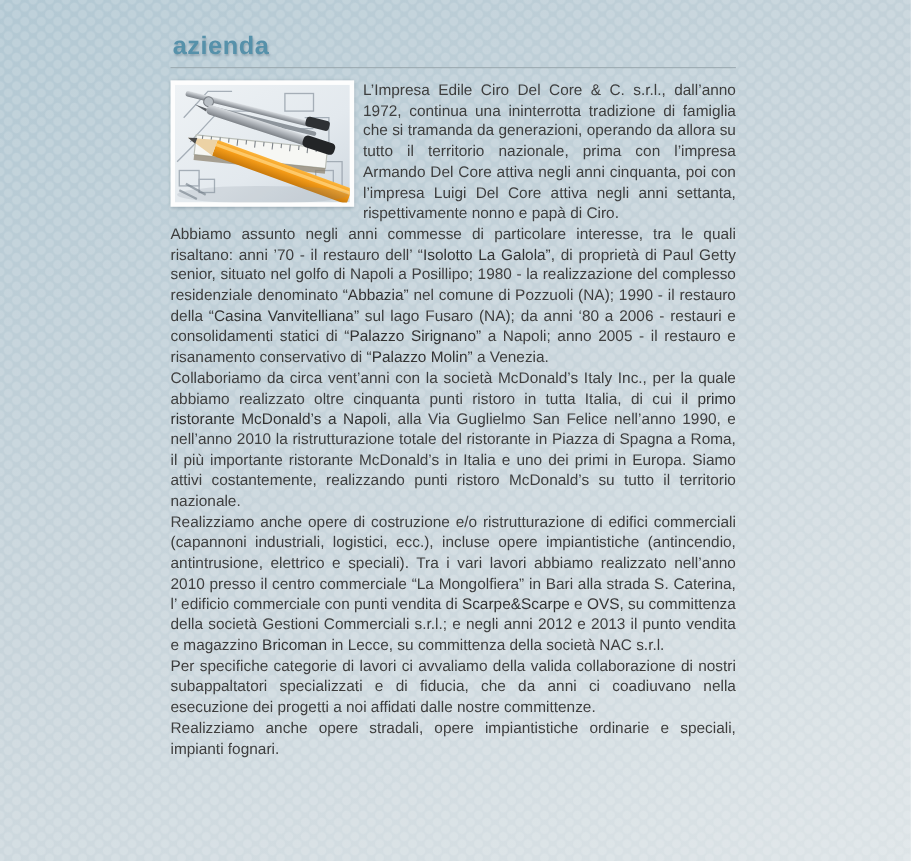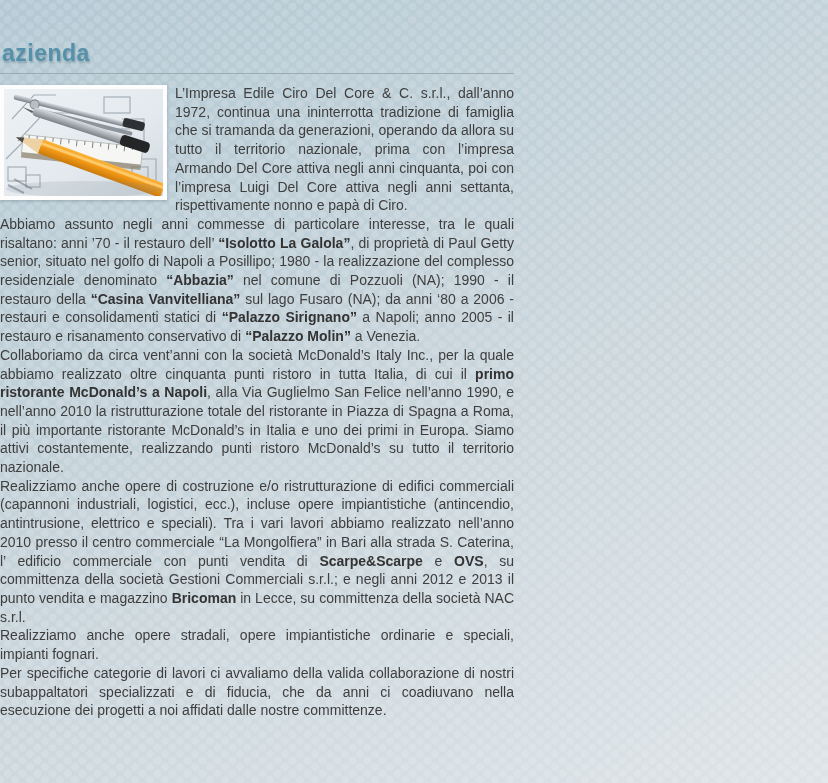--- a/index.html
+++ b/index.html
@@ -8,21 +8,22 @@
     height: 783px;
     overflow: hidden;
     font-family: "Liberation Sans", "DejaVu Sans", sans-serif;
     background:
       radial-gradient(circle, rgba(255,255,255,0.15) 3.5px, rgba(255,255,255,0) 4.6px) 0 0 / 15px 13px,
       radial-gradient(circle, rgba(255,255,255,0.15) 3.5px, rgba(255,255,255,0) 4.6px) 7.5px 6.5px / 15px 13px,
       linear-gradient(150deg, #b2c8d3 0%, #c6d3da 45%, #dde4e7 100%);
   }
   .content {
     width: 514px;
-    padding-top: 40px;
+    margin-left: 155px;
+    padding-top: 28px;
   }
   .page-title {
     margin: 0 0 4px 2px;
     font-size: 23px;
     font-weight: bold;
     letter-spacing: 0.5px;
     color: #5691aa;
     text-shadow: 1px 2px 2px rgba(60,90,105,0.35);
   }
   .title-rule {
@@ -30,21 +31,21 @@
     border-top: 1px solid #9caab1;
     margin: 6px 0 10px 0;
   }
   .article { 
     color: #3e3e3e;
     font-size: 14px;
     line-height: 18.7px;
     text-align: justify;
   }
   .article p { margin: 0; }
-  .article b { font-weight: bold; color: #333; }
+  .article b { font-weight: normal; color: #333; }
   .photo-frame {
     float: left;
     background: #fdfdfd;
     padding: 4px;
     margin: 1px 8px 5px 0;
     box-shadow: 0 1px 3px rgba(70,90,100,0.35);
     line-height: 0;
   }
 </style>
 </head>
@@ -125,17 +126,17 @@
         </g>
 
         <ellipse cx="80" cy="100" rx="78" ry="8" fill="#7d8b94" opacity="0.18"></ellipse>
       </svg>
     </span>
 
   <p><span>L’Impresa Edile Ciro Del Core &amp; C. s.r.l., dall’anno 1972, continua una ininterrotta tradizione di famiglia che si tramanda da generazioni, operando da allora su tutto il territorio nazionale, prima con l’impresa Armando Del Core attiva negli anni cinquanta, poi con l’impresa Luigi Del Core attiva negli anni settanta, rispettivamente nonno e papà di Ciro.</span></p>
       <p><span>Abbiamo assunto negli anni commesse di particolare interesse, tra le quali risaltano: anni ’70 - il restauro dell’ </span><b>“Isolotto La Galola”</b><span>, di proprietà di Paul Getty senior, situato nel golfo di Napoli a Posillipo; 1980 - la realizzazione del complesso residenziale denominato </span><b>“Abbazia”</b><span> nel comune di Pozzuoli (NA); 1990 - il restauro della </span><b>“Casina Vanvitelliana”</b><span> sul lago Fusaro (NA); da anni ‘80 a 2006 - restauri e consolidamenti statici di </span><b>“Palazzo Sirignano”</b><span> a Napoli; anno 2005 - il restauro e risanamento conservativo di </span><b>“Palazzo Molin”</b><span> a Venezia.</span></p>
       <p><span>Collaboriamo da circa vent’anni con la società McDonald’s Italy Inc., per la quale abbiamo realizzato oltre cinquanta punti ristoro in tutta Italia, di cui il </span><b>primo ristorante McDonald’s a Napoli</b><span>, alla Via Guglielmo San Felice nell’anno 1990, e nell’anno 2010 la ristrutturazione totale del ristorante in Piazza di Spagna a Roma, il più importante ristorante McDonald’s in Italia e uno dei primi in Europa. Siamo attivi costantemente, realizzando punti ristoro McDonald’s su tutto il territorio nazionale.</span></p>
       <p><span>Realizziamo anche opere di costruzione e/o ristrutturazione di edifici commerciali (capannoni industriali, logistici, ecc.), incluse opere impiantistiche (antincendio, antintrusione, elettrico e speciali). Tra i vari lavori abbiamo realizzato nell’anno 2010 presso il centro commerciale “La Mongolfiera” in Bari alla strada S. Caterina, l’ edificio commerciale con punti vendita di </span><b>Scarpe&amp;Scarpe</b><span> e </span><b>OVS</b><span>, su committenza della società Gestioni Commerciali s.r.l.; e negli anni 2012 e 2013 il punto vendita e magazzino </span><b>Bricoman</b><span> in Lecce, su committenza della società NAC s.r.l.</span></p>
+      <p><span>Per specifiche categorie di lavori ci avvaliamo della valida collaborazione di nostri subappaltatori specializzati e di fiducia, che da anni ci coadiuvano nella esecuzione dei progetti a noi affidati dalle nostre committenze.</span></p>
       <p><span>Realizziamo anche opere stradali, opere impiantistiche ordinarie e speciali, impianti fognari.</span></p>
-      <p><span>Per specifiche categorie di lavori ci avvaliamo della valida collaborazione di nostri subappaltatori specializzati e di fiducia, che da anni ci coadiuvano nella esecuzione dei progetti a noi affidati dalle nostre committenze.</span></p>
     </div>
 
 </div>
 
 </body></html>

